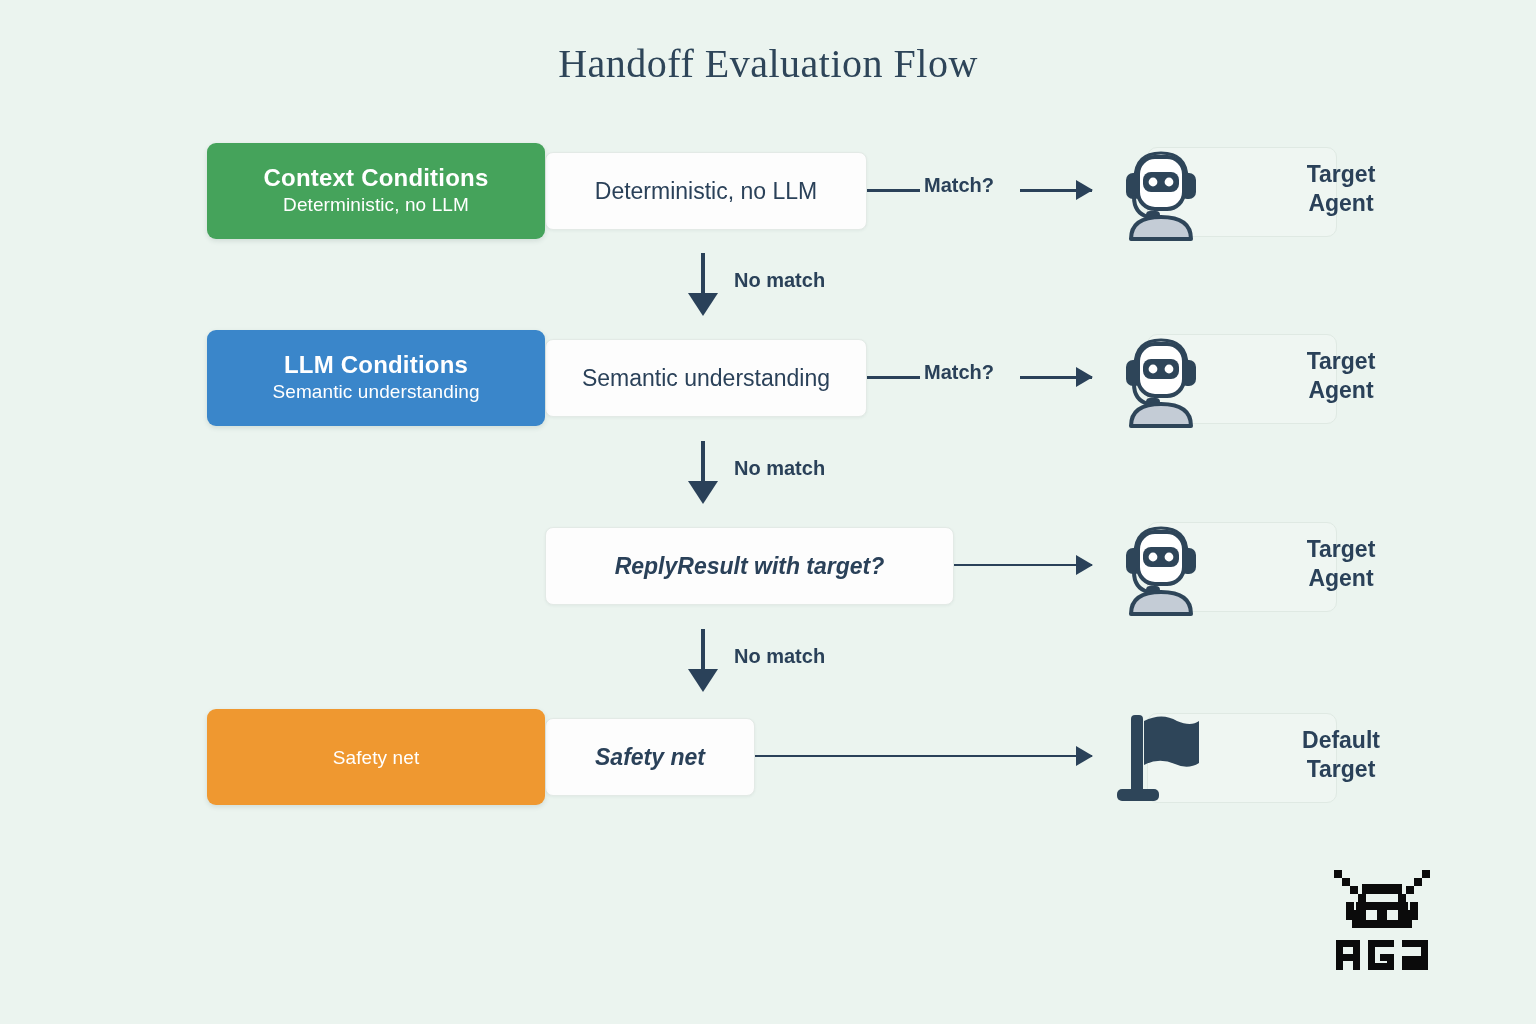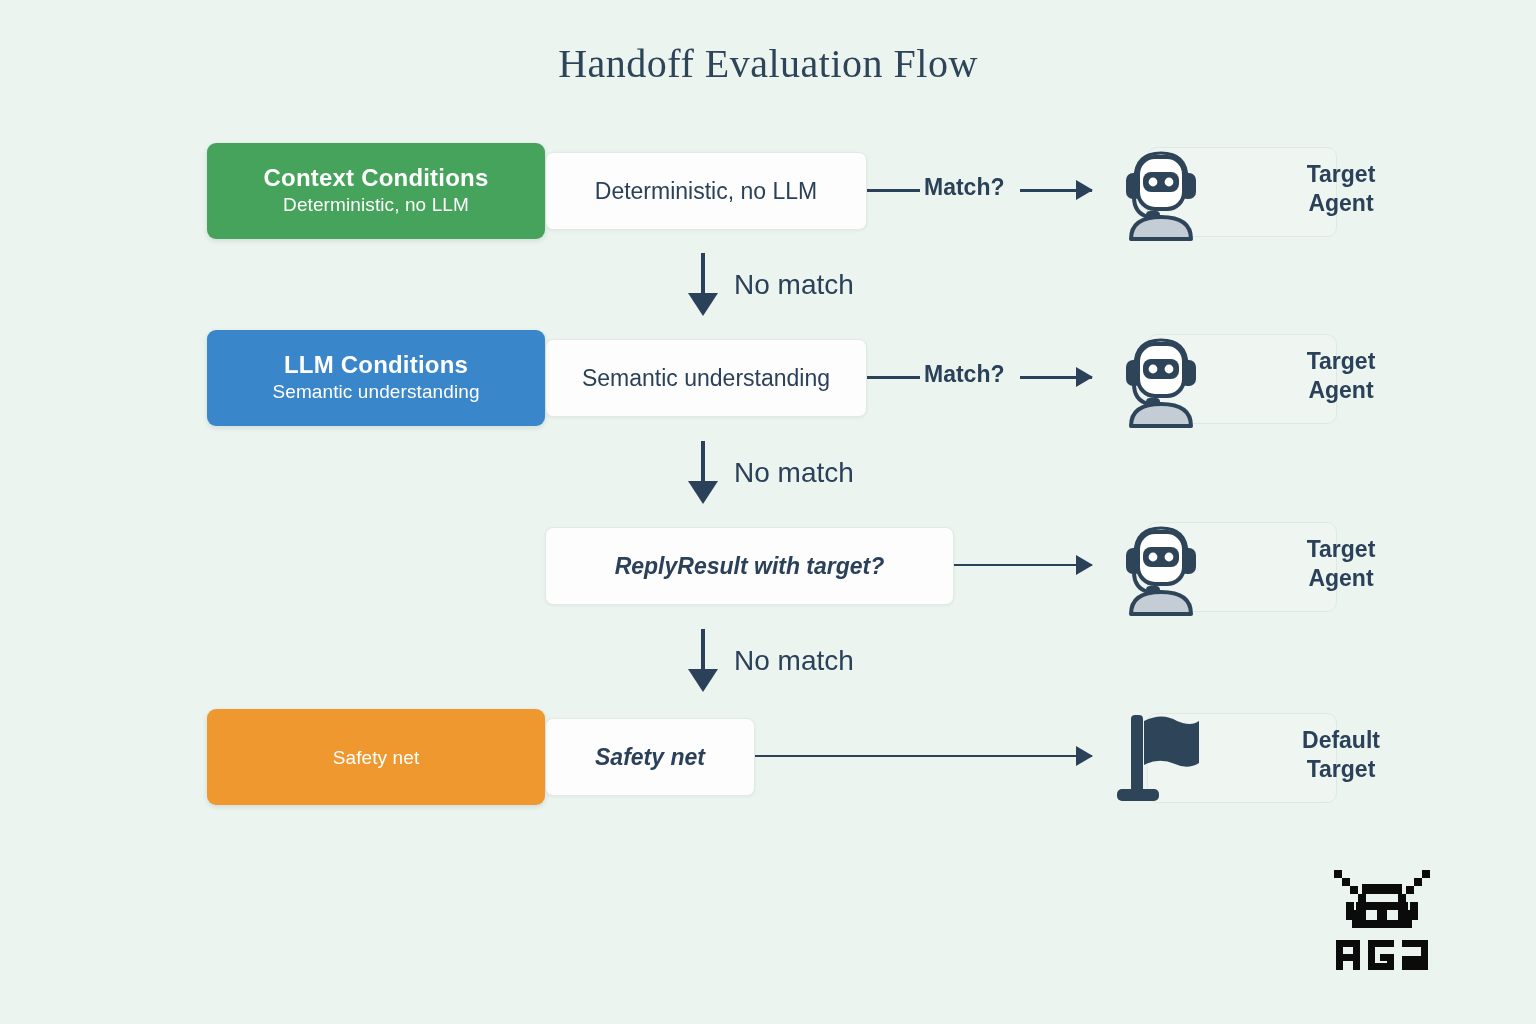--- a/index.html
+++ b/index.html
@@ -99,21 +99,21 @@
     position: absolute;
     top: 37px;
     width: 0; height: 0;
     border-top: 10px solid transparent;
     border-bottom: 10px solid transparent;
     border-left: 17px solid #2a4159;
   }
   .match-label {
     position: absolute;
     top: 31px;
-    font-size: 23px;
+    font-size: 20px;
     font-weight: bold;
     color: #2a4159;
     white-space: nowrap;
   }
 
   
   .target-pill {
     position: absolute;
     top: 4px;
     left: 1147px;
@@ -174,22 +174,22 @@
     top: 40px;
     width: 0; height: 0;
     border-left: 15px solid transparent;
     border-right: 15px solid transparent;
     border-top: 23px solid #2a4159;
   }
   .nomatch {
     position: absolute;
     left: 734px;
     top: 16px;
-    font-size: 28px;
-    font-weight: normal;
+    font-size: 20px;
+    font-weight: bold;
     color: #2a4159;
     white-space: nowrap;
   }
 
   
   .logo {
     position: absolute;
     left: 1332px;
     top: 862px;
     width: 100px;

